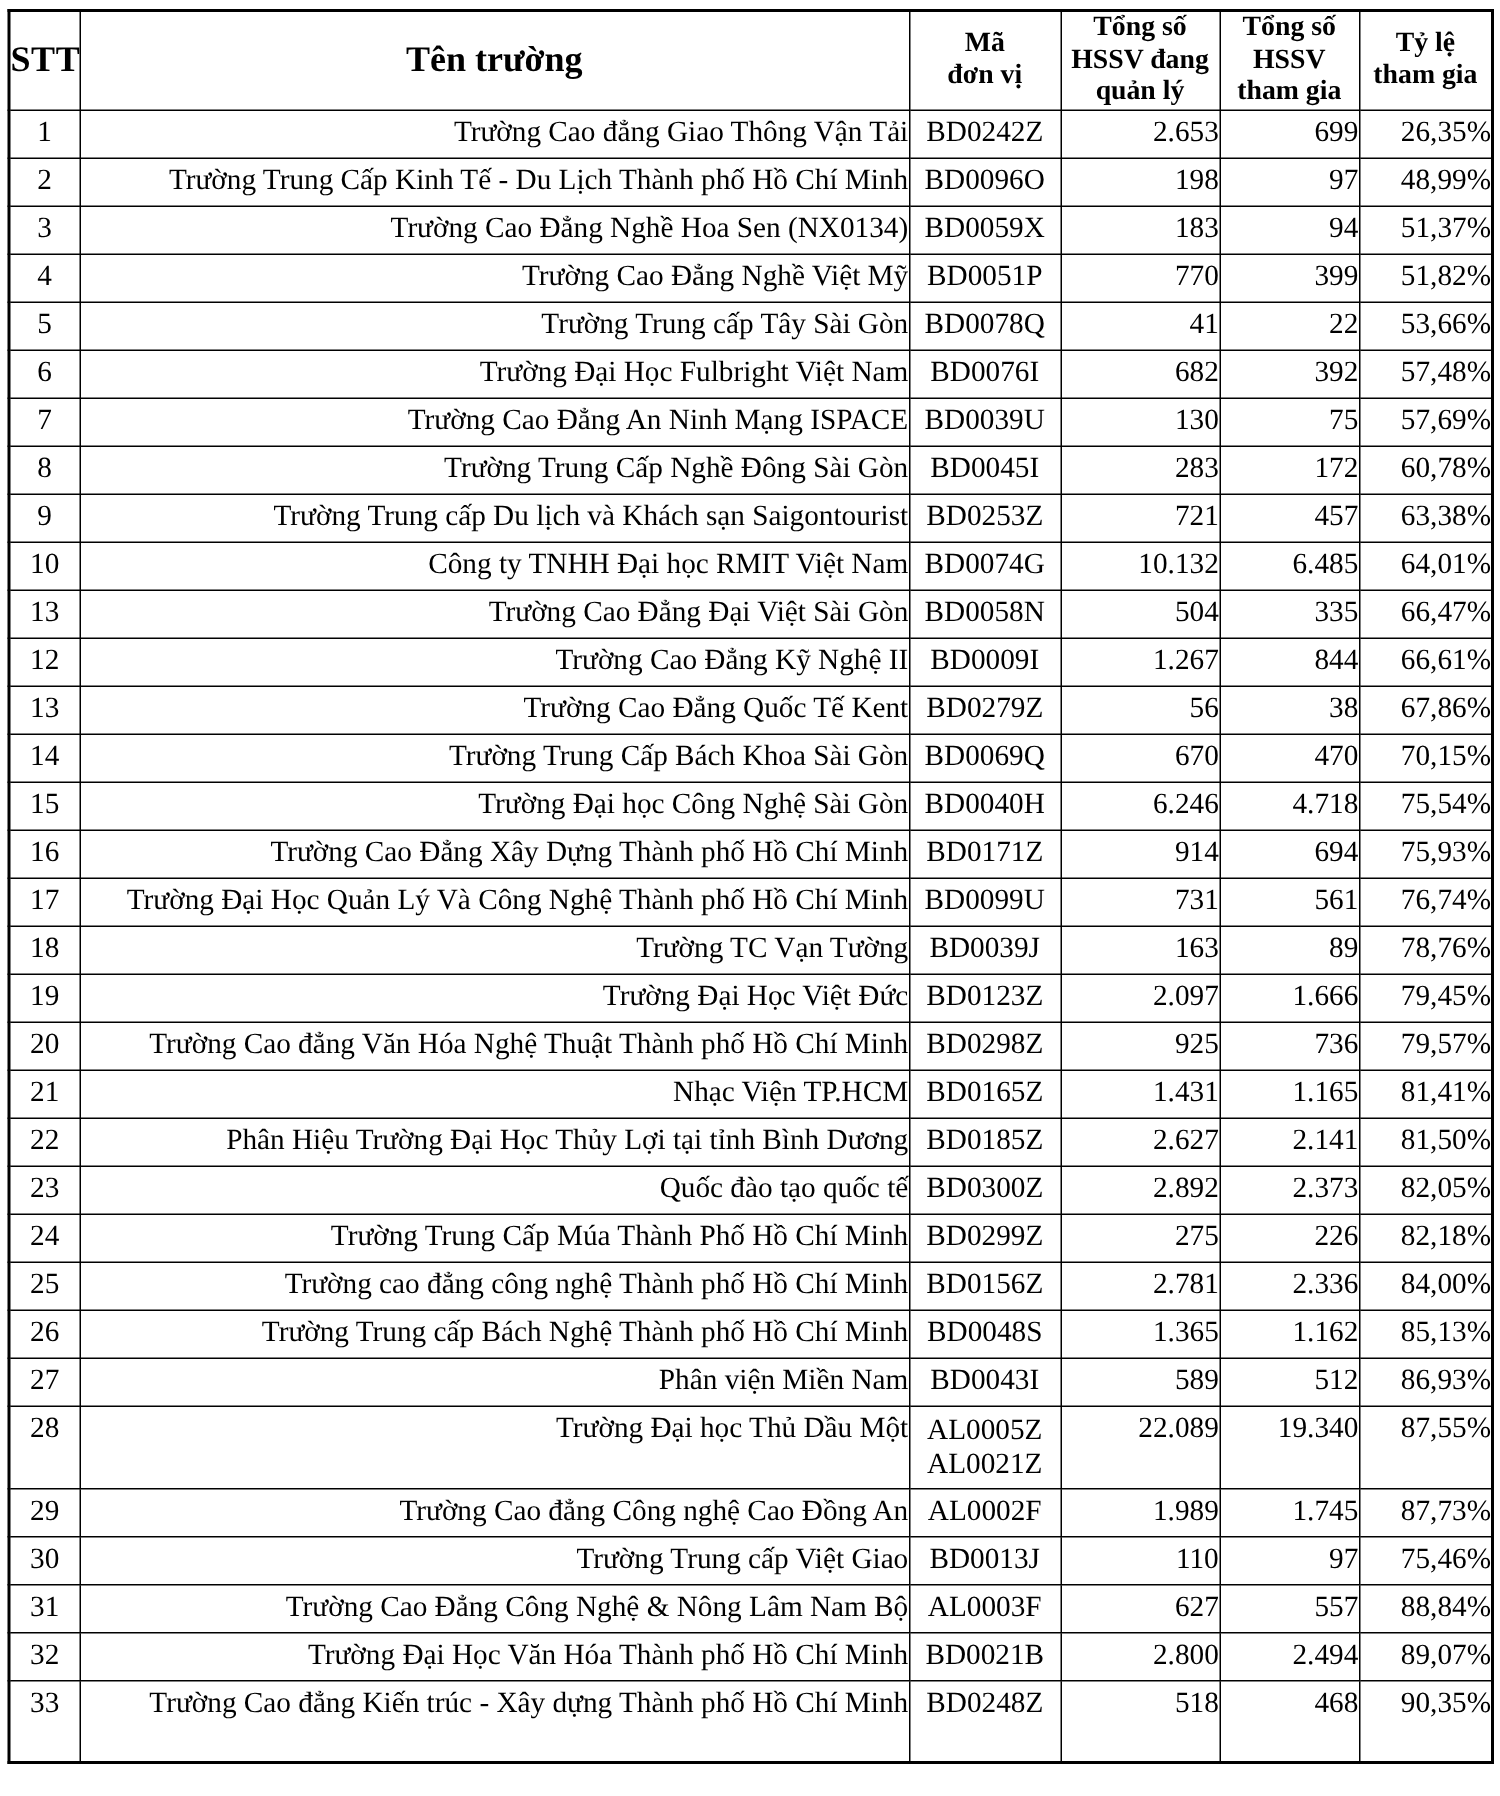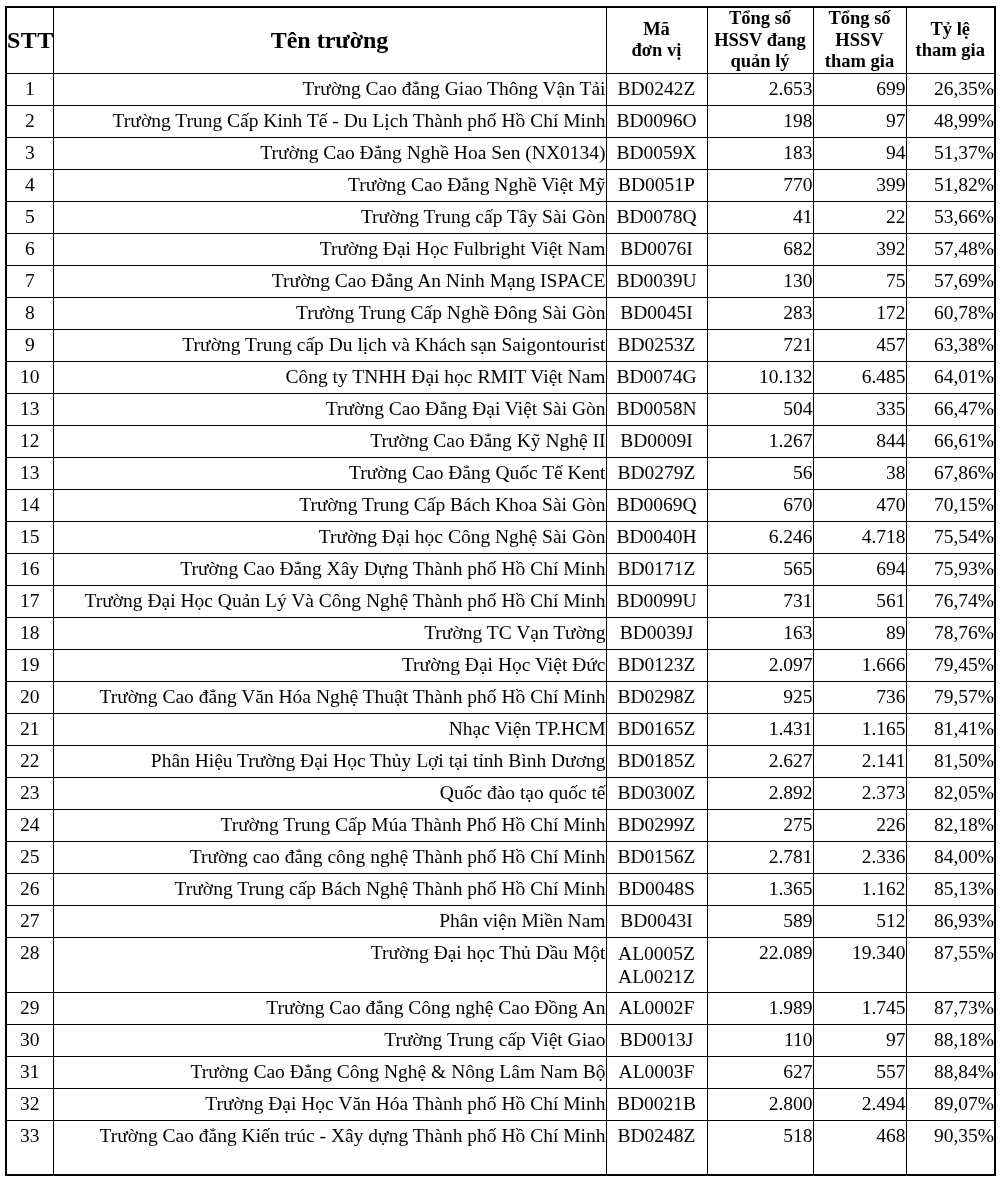--- a/index.html
+++ b/index.html
@@ -232,21 +232,21 @@
           <td class="name">Trường Đại học Công Nghệ Sài Gòn</td>
           <td class="code">BD0040H</td>
           <td class="num">6.246</td>
           <td class="num">4.718</td>
           <td class="rate">75,54%</td>
         </tr>
         <tr>
           <td class="stt">16</td>
           <td class="name">Trường Cao Đẳng Xây Dựng Thành phố Hồ Chí Minh</td>
           <td class="code">BD0171Z</td>
-          <td class="num">565</td>
+          <td class="num">914</td>
           <td class="num">694</td>
           <td class="rate">75,93%</td>
         </tr>
         <tr>
           <td class="stt">17</td>
           <td class="name">Trường Đại Học Quản Lý Và Công Nghệ Thành phố Hồ Chí Minh</td>
           <td class="code">BD0099U</td>
           <td class="num">731</td>
           <td class="num">561</td>
           <td class="rate">76,74%</td>
@@ -349,21 +349,21 @@
           <td class="num">1.989</td>
           <td class="num">1.745</td>
           <td class="rate">87,73%</td>
         </tr>
         <tr>
           <td class="stt">30</td>
           <td class="name">Trường Trung cấp Việt Giao</td>
           <td class="code">BD0013J</td>
           <td class="num">110</td>
           <td class="num">97</td>
-          <td class="rate">88,18%</td>
+          <td class="rate">75,46%</td>
         </tr>
         <tr>
           <td class="stt">31</td>
           <td class="name">Trường Cao Đẳng Công Nghệ &amp; Nông Lâm Nam Bộ</td>
           <td class="code">AL0003F</td>
           <td class="num">627</td>
           <td class="num">557</td>
           <td class="rate">88,84%</td>
         </tr>
         <tr>

